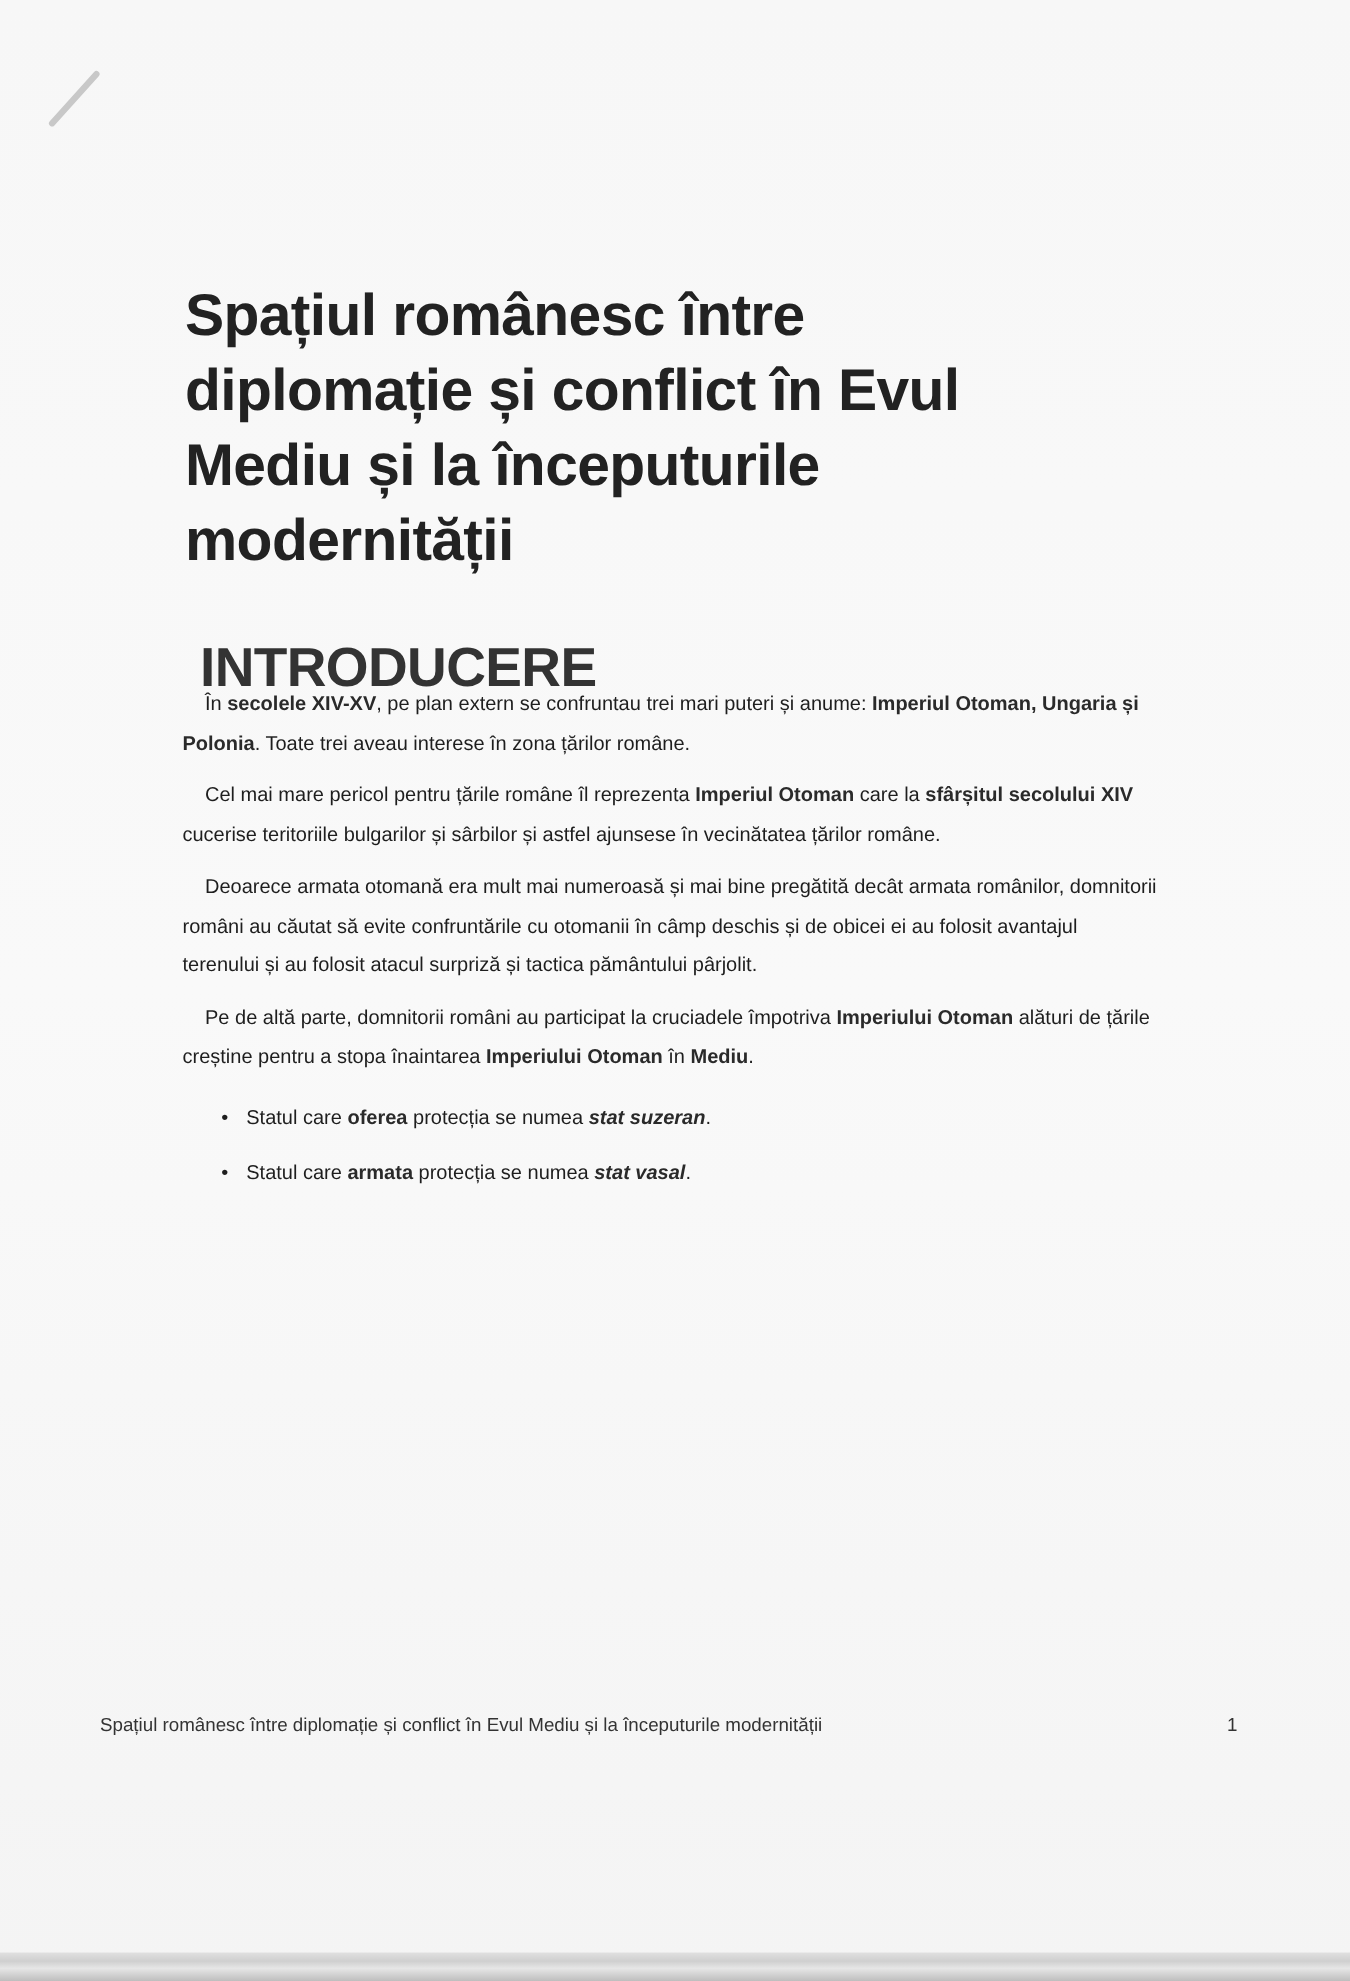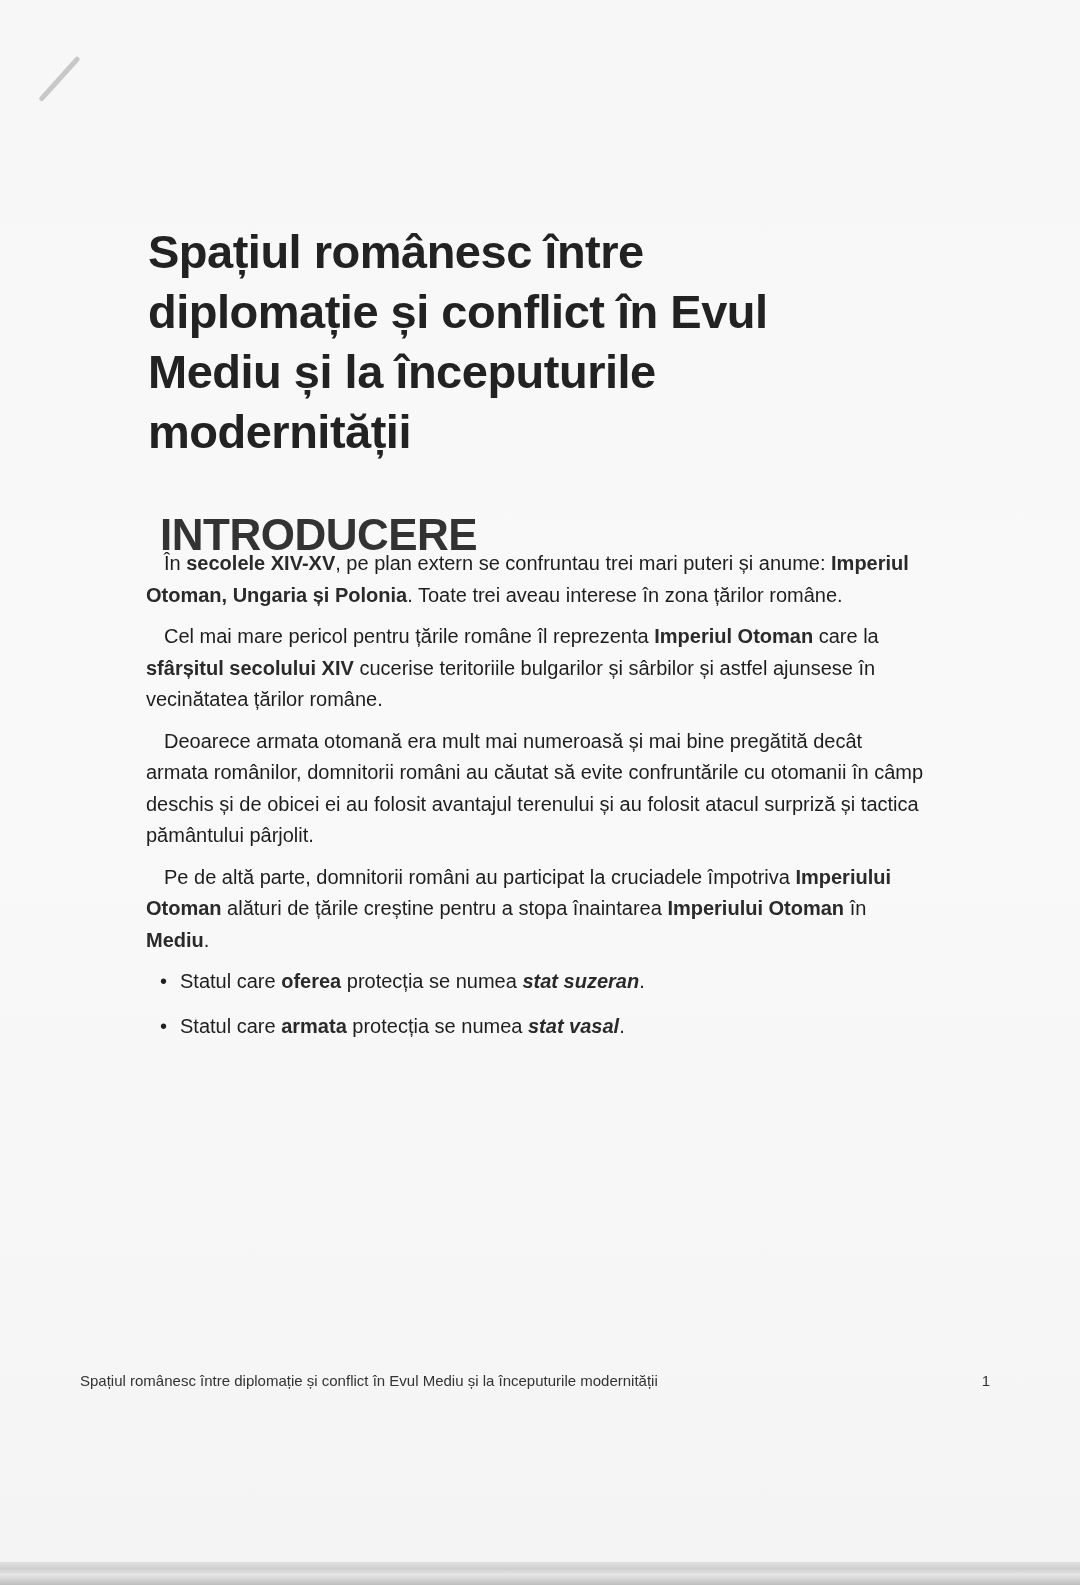--- a/index.html
+++ b/index.html
@@ -24,25 +24,25 @@
     position: absolute; left: 148px; top: 222px; width: 700px;
     font-size: 47px; font-weight: bold; line-height: 60px; margin: 0;
     color: #222; letter-spacing: -0.5px;
   }
   .heading {
     position: absolute; left: 148px; top: 498px;
     font-size: 44px; font-weight: bold; margin: 12px; color: #333; letter-spacing: -0.5px;
   }
   .body {
     position: absolute; left: 146px; top: 548px; width: 780px;
-    font-size: 20px; line-height: 31.5px; color: #1e1e1e;
+    font-size: 16px; line-height: 31.5px; color: #1e1e1e;
   }
   .body p { margin: 0 0 10px 0; text-indent: 18px; }
   .body b { font-weight: bold; color: #2a2a2a; }
-  .body ul { margin: 0; padding-left: 14px; list-style: none; }
+  .body ul { margin: 17px; padding-left: 14px; list-style: none; }
   .body li { margin: 0 0 13px 0; position: relative; padding-left: 20px; }
   .body li::before { content: "\2022"; position: absolute; left: 0; }
   .footer {
     position: absolute; left: 80px; top: 1372px; width: 910px;
     display: flex; justify-content: space-between;
     font-size: 15px; color: #333;
   }
   .edge {
     position: absolute; left: 0; top: 1562px; width: 1080px; height: 23px;
     background: linear-gradient(180deg, #e0e0e0 0%, #cfcfcf 30%, #e6e6e6 55%, #bdbdbd 100%);

